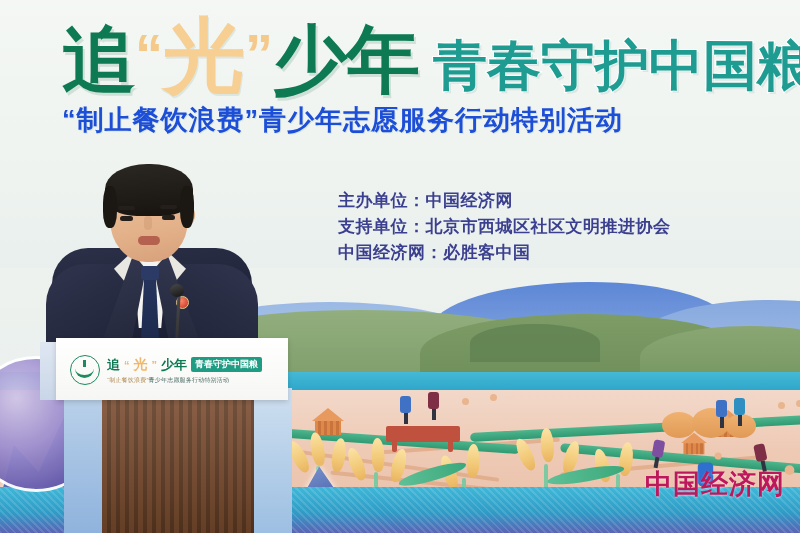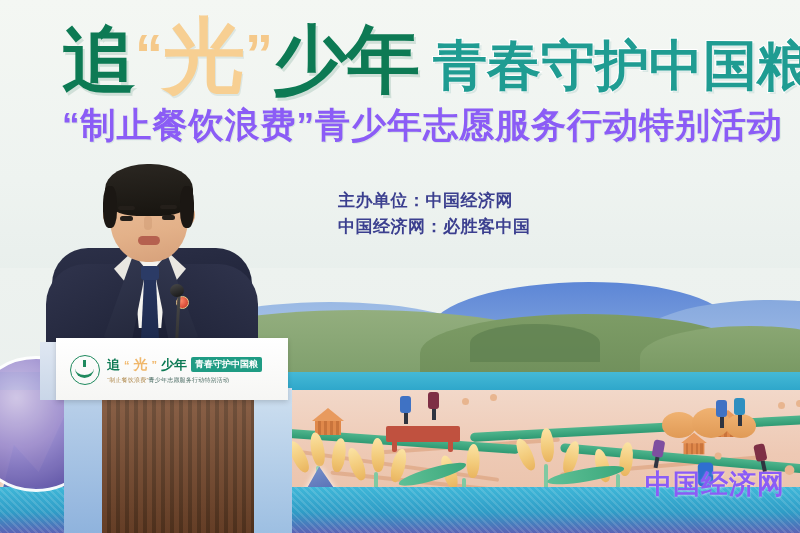--- a/index.html
+++ b/index.html
@@ -25,21 +25,21 @@
   }
   .t-quote{font-size:56px;font-weight:bold;color:#f5c98a;position:relative;top:-14px;}
   .t-guang{font-size:82px;font-weight:bold;color:#f7cf92;
     font-family:"DejaVu Serif","Liberation Serif",serif;
     text-shadow:1px 2px 0 rgba(200,215,210,.5);}
   .t-right{font-size:54px;font-weight:bold;color:#1f9c92;margin-left:14px;
     position:relative;top:-4px;letter-spacing:0px;
     -webkit-text-stroke:2px #ffffff;
     paint-order:stroke fill;
     text-shadow:0 0 2px #fff, 2px 2px 0 rgba(190,215,212,.5);}
-  .subtitle{margin-top:6px;font-size:35px;color:#8b5cf6;font-weight:bold;
+  .subtitle{margin-top:6px;font-size:27px;color:#1d4ed8;font-weight:bold;
     letter-spacing:1px;text-shadow:1px 1px 0 rgba(200,220,214,.6);}
 
   
   .orgs{position:absolute;left:338px;top:188px;color:#3b3f8f;
     font-size:17px;line-height:26px;font-weight:bold;letter-spacing:.5px;}
   .orgs div{white-space:nowrap;}
 
   
   .scene{position:absolute;left:0;right:0;top:268px;bottom:0;overflow:hidden;}
   .sky{position:absolute;inset:0;background:linear-gradient(180deg,#edf2ef 0%,#e8eeec 100%);}
@@ -178,21 +178,21 @@
   .sg-q{font-size:11px;font-weight:bold;color:#f0b76a;}
   .sg-guang{font-size:14px;font-weight:bold;color:#f0b76a;}
   .sg-box{font-size:9px;font-weight:bold;color:#ffffff;background:#1f9c84;
     padding:1px 4px;border-radius:2px;}
   .sign-l2{font-size:6px;color:#4a6b63;white-space:nowrap;letter-spacing:.2px;}
   .sign-l2 .q{color:#b08a4e;}
 
   
   .watermark{position:absolute;left:640px;top:466px;width:150px;text-align:center;
     pointer-events:none;}
-  .wm-cn{font-size:27px;font-weight:bold;color:#8b5cf6;letter-spacing:1px;
+  .wm-cn{font-size:27px;font-weight:bold;color:#be185d;letter-spacing:1px;
     font-family:Liberation Sans, sans-serif;
     text-shadow:0 1px 2px rgba(255,255,255,.5);}
   .wm-url{font-size:17px;font-weight:bold;color:#2b47b8;letter-spacing:2px;
     text-shadow:0 1px 2px rgba(255,255,255,.55);}
 </style>
 </head>
 <body>
 
 <div class="stage">
 
@@ -345,20 +345,21 @@
       <span class="t-guang">光</span>
       <span class="t-quote">”</span>
       <span class="t-shaonian">少年</span>
       <span class="t-right">青春守护中国粮</span>
     </div>
     <div class="subtitle">“制止餐饮浪费”青少年志愿服务行动特别活动</div>
   </div>
 
   <div class="orgs">
     <div>主办单位：中国经济网</div>
+    <div>支持单位：北京市西城区社区文明推进协会</div>
     <div>中国经济网：必胜客中国</div>
   </div>
 
   <div class="speaker">
     <div class="jacket"></div>
     <div class="shoulder-l"></div>
     <div class="shoulder-r"></div>
     <div class="shirt"></div>
     <div class="collar-l"></div>
     <div class="collar-r"></div>

